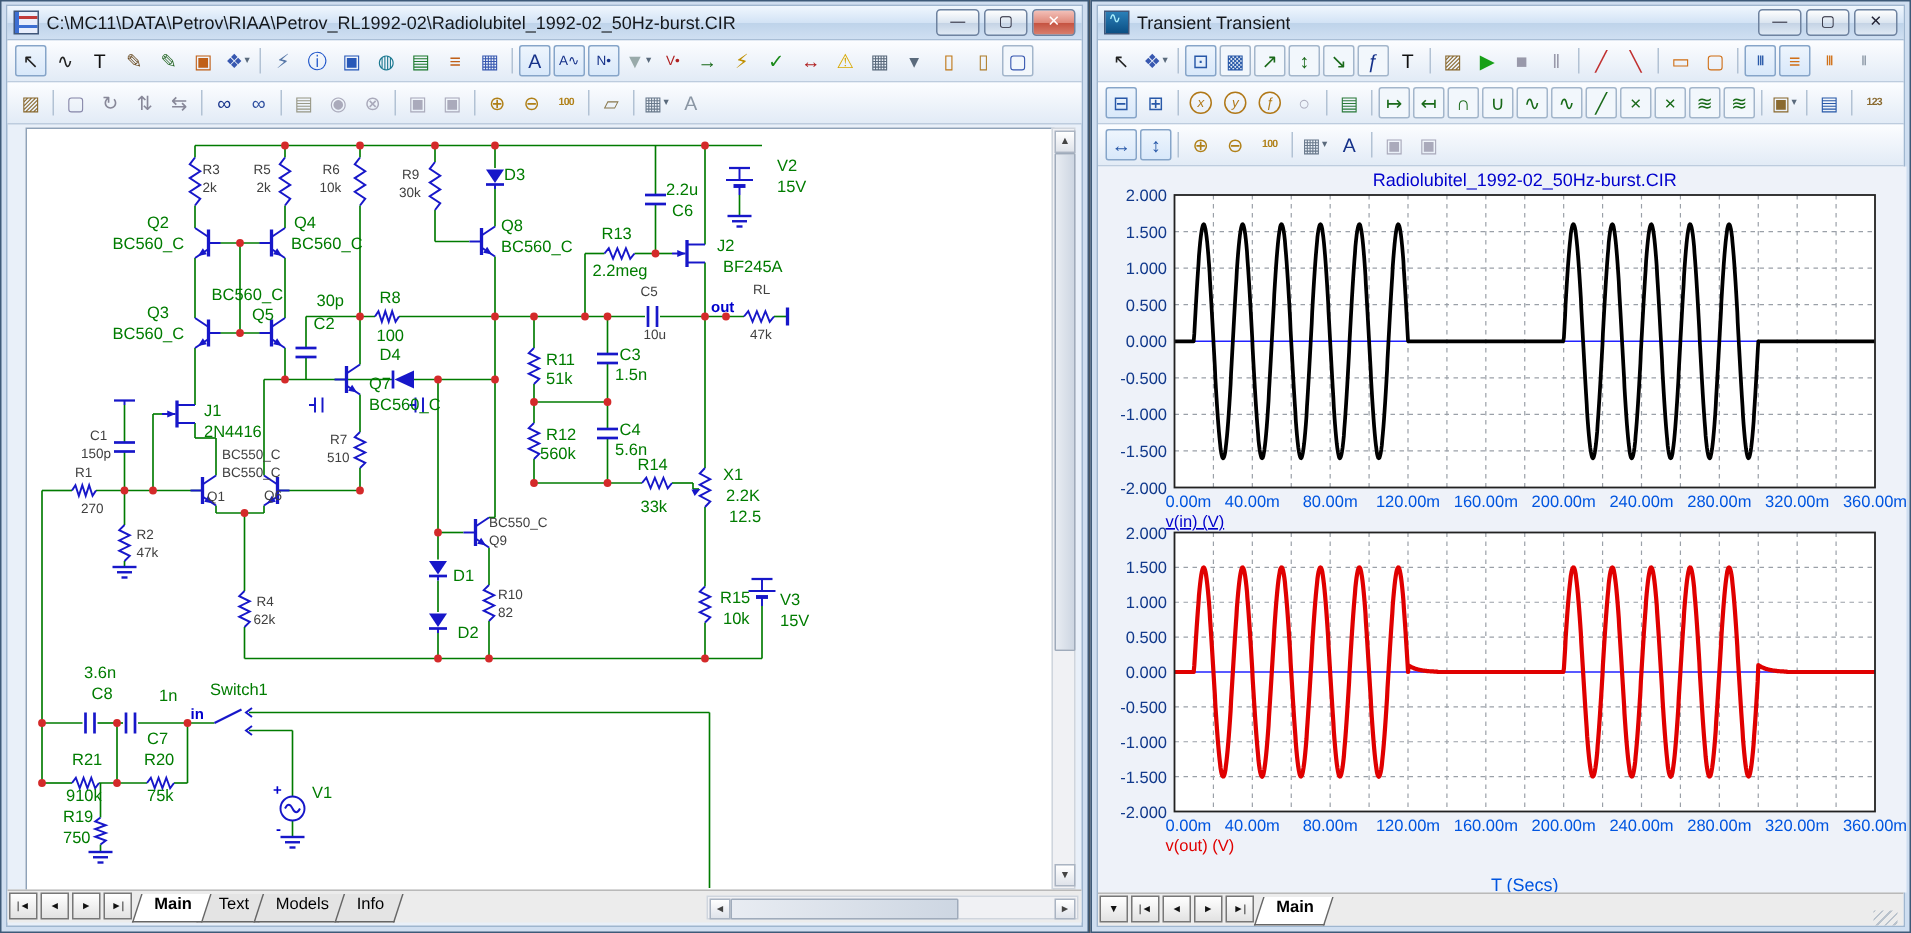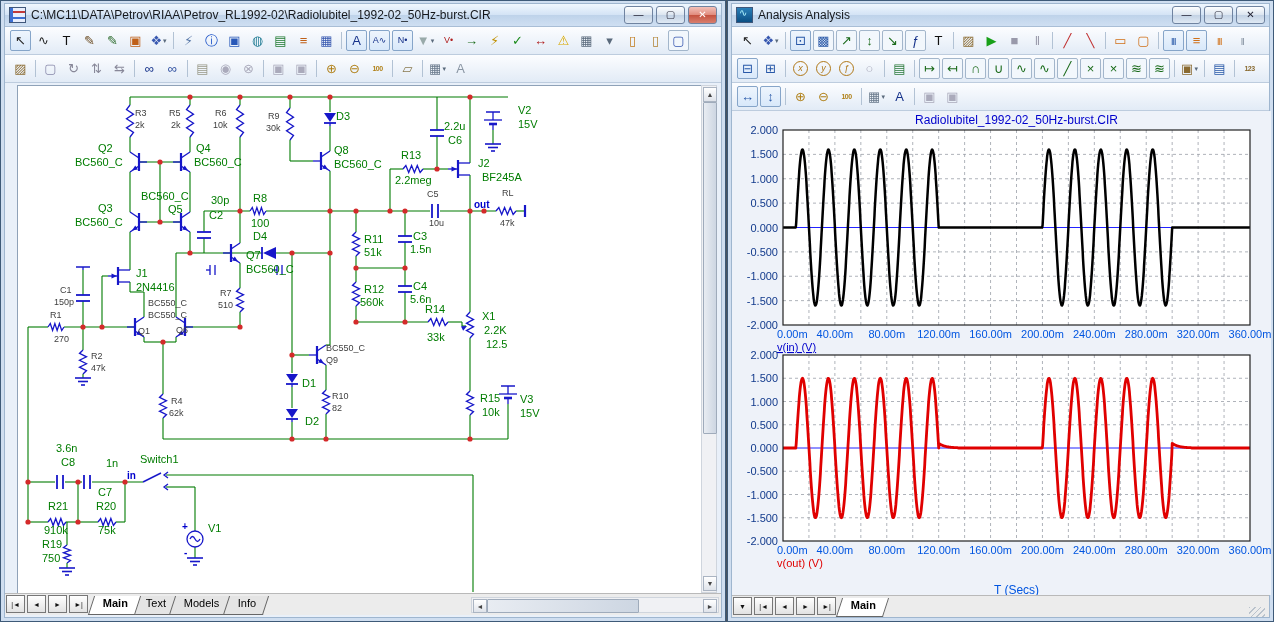--- a/index.html
+++ b/index.html
@@ -623,21 +623,21 @@
         <div class="sthumb" style="left:15px;top:1px;width:150px;height:12px;"></div>
         <div class="sbtn" style="right:1px;top:1px;width:12px;height:12px;">►</div>
       </div>
     </div>
   </section>
 
   <section class="win" style="left:727px;top:0;width:547px;height:622px;">
     <div class="winpad"></div>
     <div class="tbar">
       <span class="ticon wave"></span>
-      <span class="ttext">Analysis Analysis</span>
+      <span class="ttext">Transient Transient</span>
       <span class="wbtns">
         <span class="wb">—</span>
         <span class="wb">▢</span>
         <span class="wb">✕</span>
       </span>
     </div>
     <div class="toolbar" style="position:absolute;left:4px;top:26px;right:4px;">
         <span class="tb">
           <span style="color: rgb(34, 34, 34);">↖</span>
         </span>

